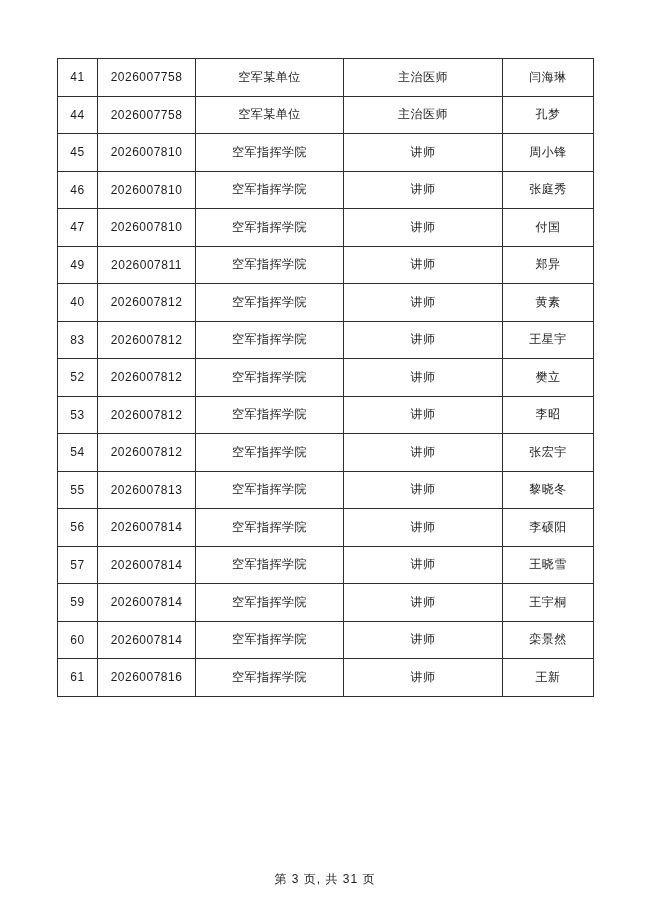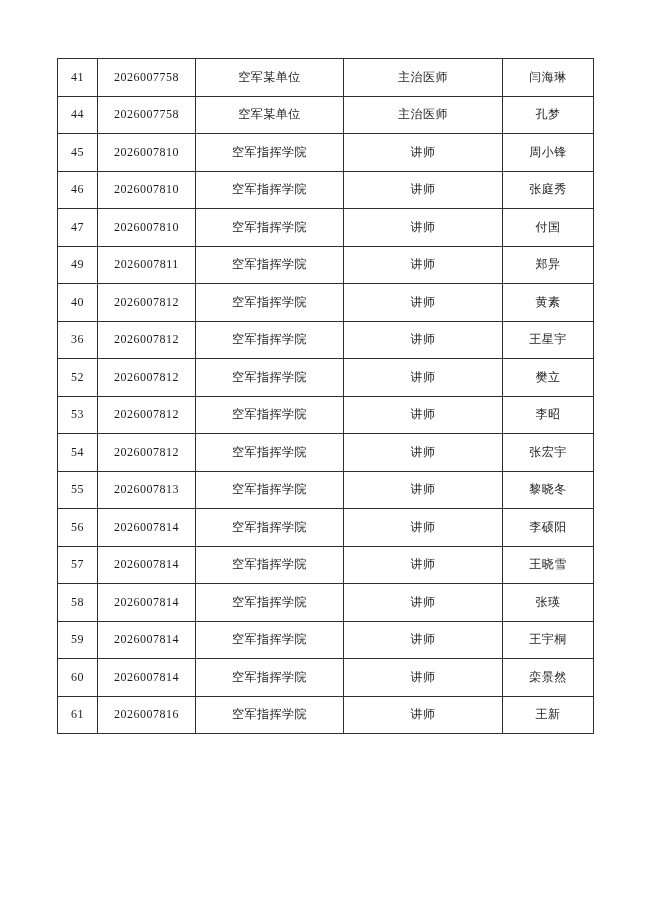--- a/index.html
+++ b/index.html
@@ -5,21 +5,21 @@
   html, body {
     margin: 0;
     padding: 0;
     background: #ffffff;
   }
   .page {
     position: relative;
     width: 650px;
     height: 919px;
     background: #ffffff;
-    font-family: Liberation Serif, serif;
+    font-family: Liberation Sans, sans-serif;
     color: #1c1c1c;
     overflow: hidden;
   }
   table.roster {
     position: absolute;
     left: 57px;
     top: 58px;
     width: 536px;
     border-collapse: collapse;
     table-layout: fixed;
@@ -104,21 +104,21 @@
           <td>郑异</td>
         </tr>
         <tr>
           <td>40</td>
           <td>2026007812</td>
           <td>空军指挥学院</td>
           <td>讲师</td>
           <td>黄素</td>
         </tr>
         <tr>
-          <td>36</td>
+          <td>83</td>
           <td>2026007812</td>
           <td>空军指挥学院</td>
           <td>讲师</td>
           <td>王星宇</td>
         </tr>
         <tr>
           <td>52</td>
           <td>2026007812</td>
           <td>空军指挥学院</td>
           <td>讲师</td>
@@ -153,27 +153,20 @@
           <td>李硕阳</td>
         </tr>
         <tr>
           <td>57</td>
           <td>2026007814</td>
           <td>空军指挥学院</td>
           <td>讲师</td>
           <td>王晓雪</td>
         </tr>
         <tr>
-          <td>58</td>
-          <td>2026007814</td>
-          <td>空军指挥学院</td>
-          <td>讲师</td>
-          <td>张瑛</td>
-        </tr>
-        <tr>
           <td>59</td>
           <td>2026007814</td>
           <td>空军指挥学院</td>
           <td>讲师</td>
           <td>王宇桐</td>
         </tr>
         <tr>
           <td>60</td>
           <td>2026007814</td>
           <td>空军指挥学院</td>
@@ -183,14 +176,15 @@
         <tr>
           <td>61</td>
           <td>2026007816</td>
           <td>空军指挥学院</td>
           <td>讲师</td>
           <td>王新</td>
         </tr>
       </tbody>
   </table>
 
+  <div class="footer">第 3 页, 共 31 页</div>
 
 </div>
 
 </body></html>

